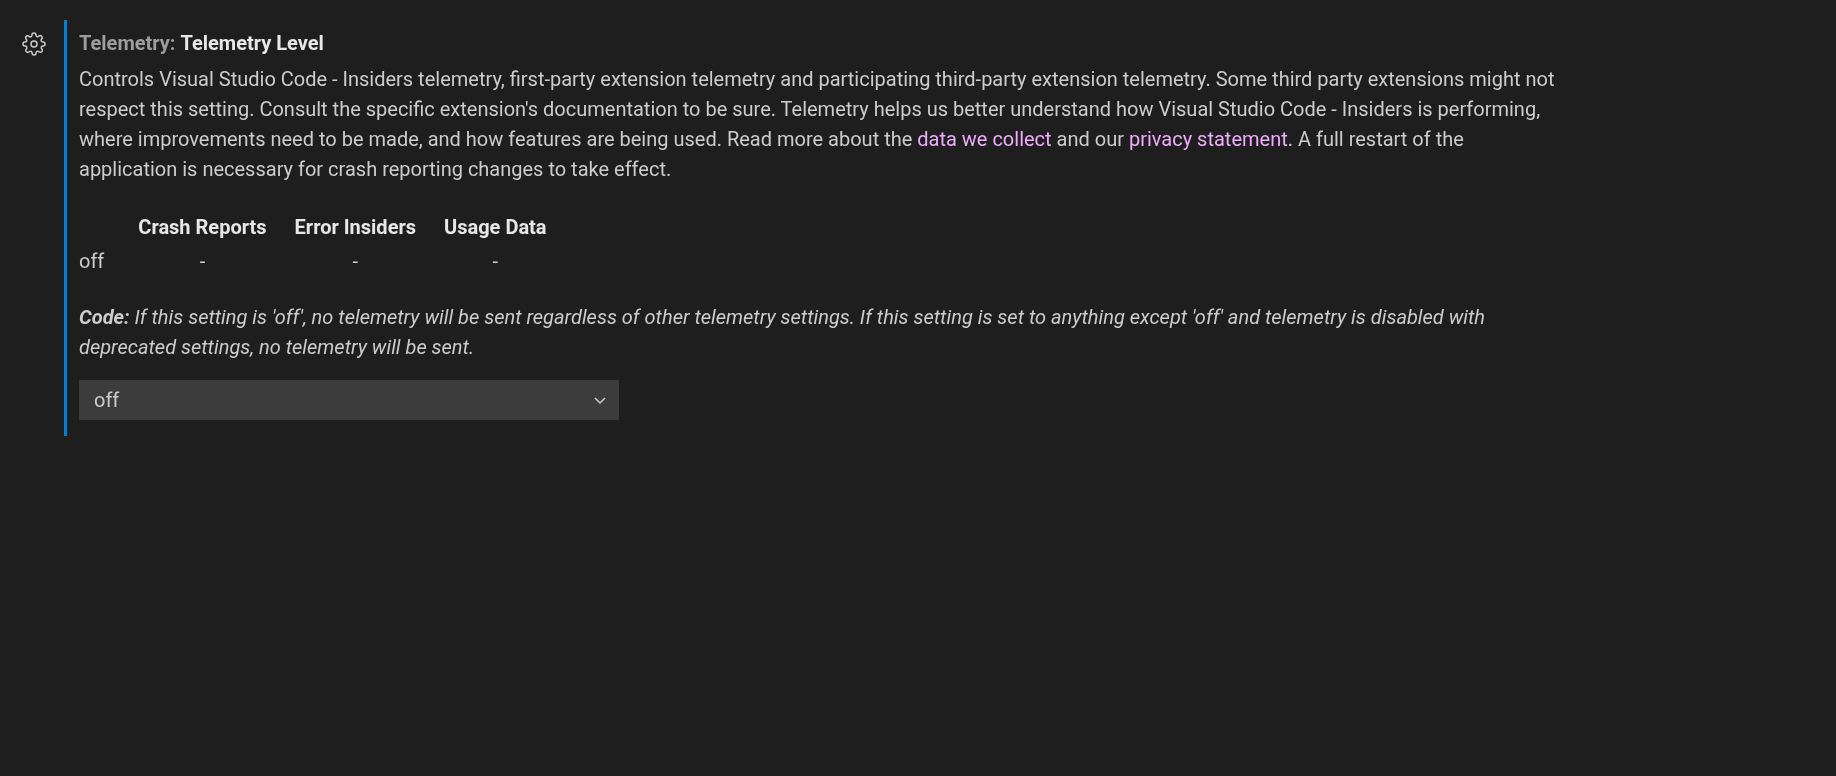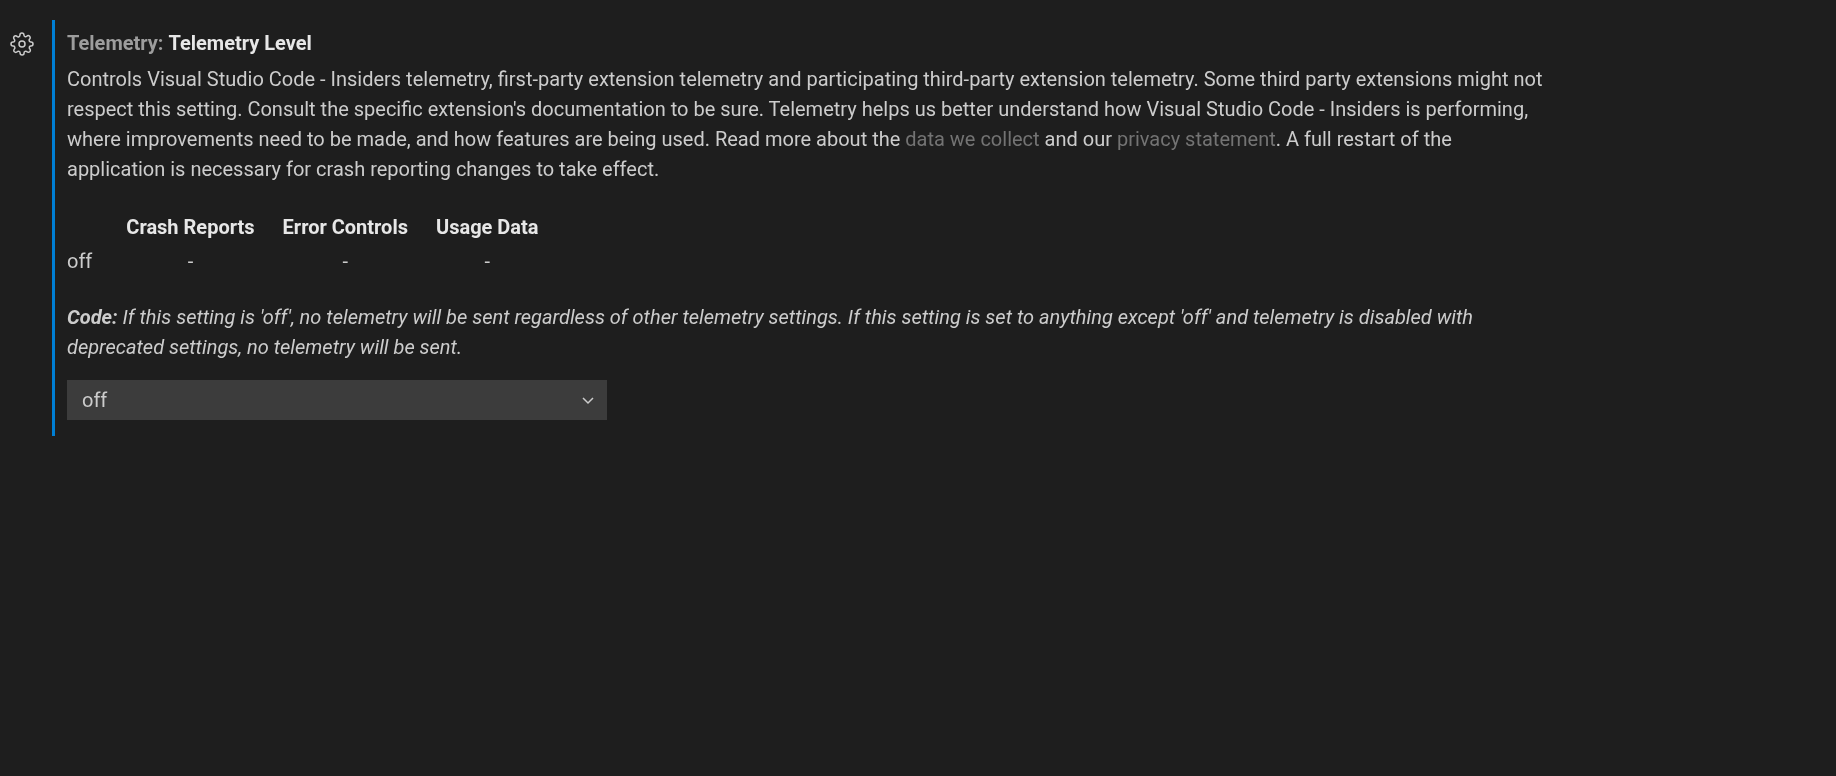--- a/index.html
+++ b/index.html
@@ -12,21 +12,21 @@
     line-height: 1.5;
     width: 1836px;
     height: 776px;
     overflow: hidden;
     box-sizing: border-box;
   }
   *, *::before, *::after { box-sizing: inherit; }
 
   .container {
     display: flex;
-    padding: 20px 0 20px 4px;
+    padding: 20px 0 20px 16px;
   }
 
   .gutter {
     width: 48px;
     flex: 0 0 48px;
     display: flex;
     justify-content: flex-start;
     align-items: flex-start;
     padding-left: 6px;
     padding-top: 12px;
@@ -56,21 +56,21 @@
   }
   .setting-title .name {
     color: #e7e7e7;
     font-weight: 700;
   }
 
   .description {
     color: #cccccc;
   }
   .description a.link {
-    color: #737373;
+    color: #f0abfc;
     text-decoration: none;
     cursor: pointer;
   }
 
   .spacer { height: 1.2em; }
 
   table.telemetry-table {
     border-collapse: collapse;
     margin-top: 2px;
   }
@@ -161,21 +161,21 @@
     </div>
 
     <div class="spacer"></div>
 
 
     <table class="telemetry-table">
       <thead>
         <tr>
           <th></th>
           <th>Crash Reports</th>
-          <th>Error Controls</th>
+          <th>Error Insiders</th>
           <th>Usage Data</th>
         </tr>
       </thead>
       <tbody>
         <tr>
           <td>off</td>
           <td>-</td>
           <td>-</td>
           <td>-</td>
         </tr>

